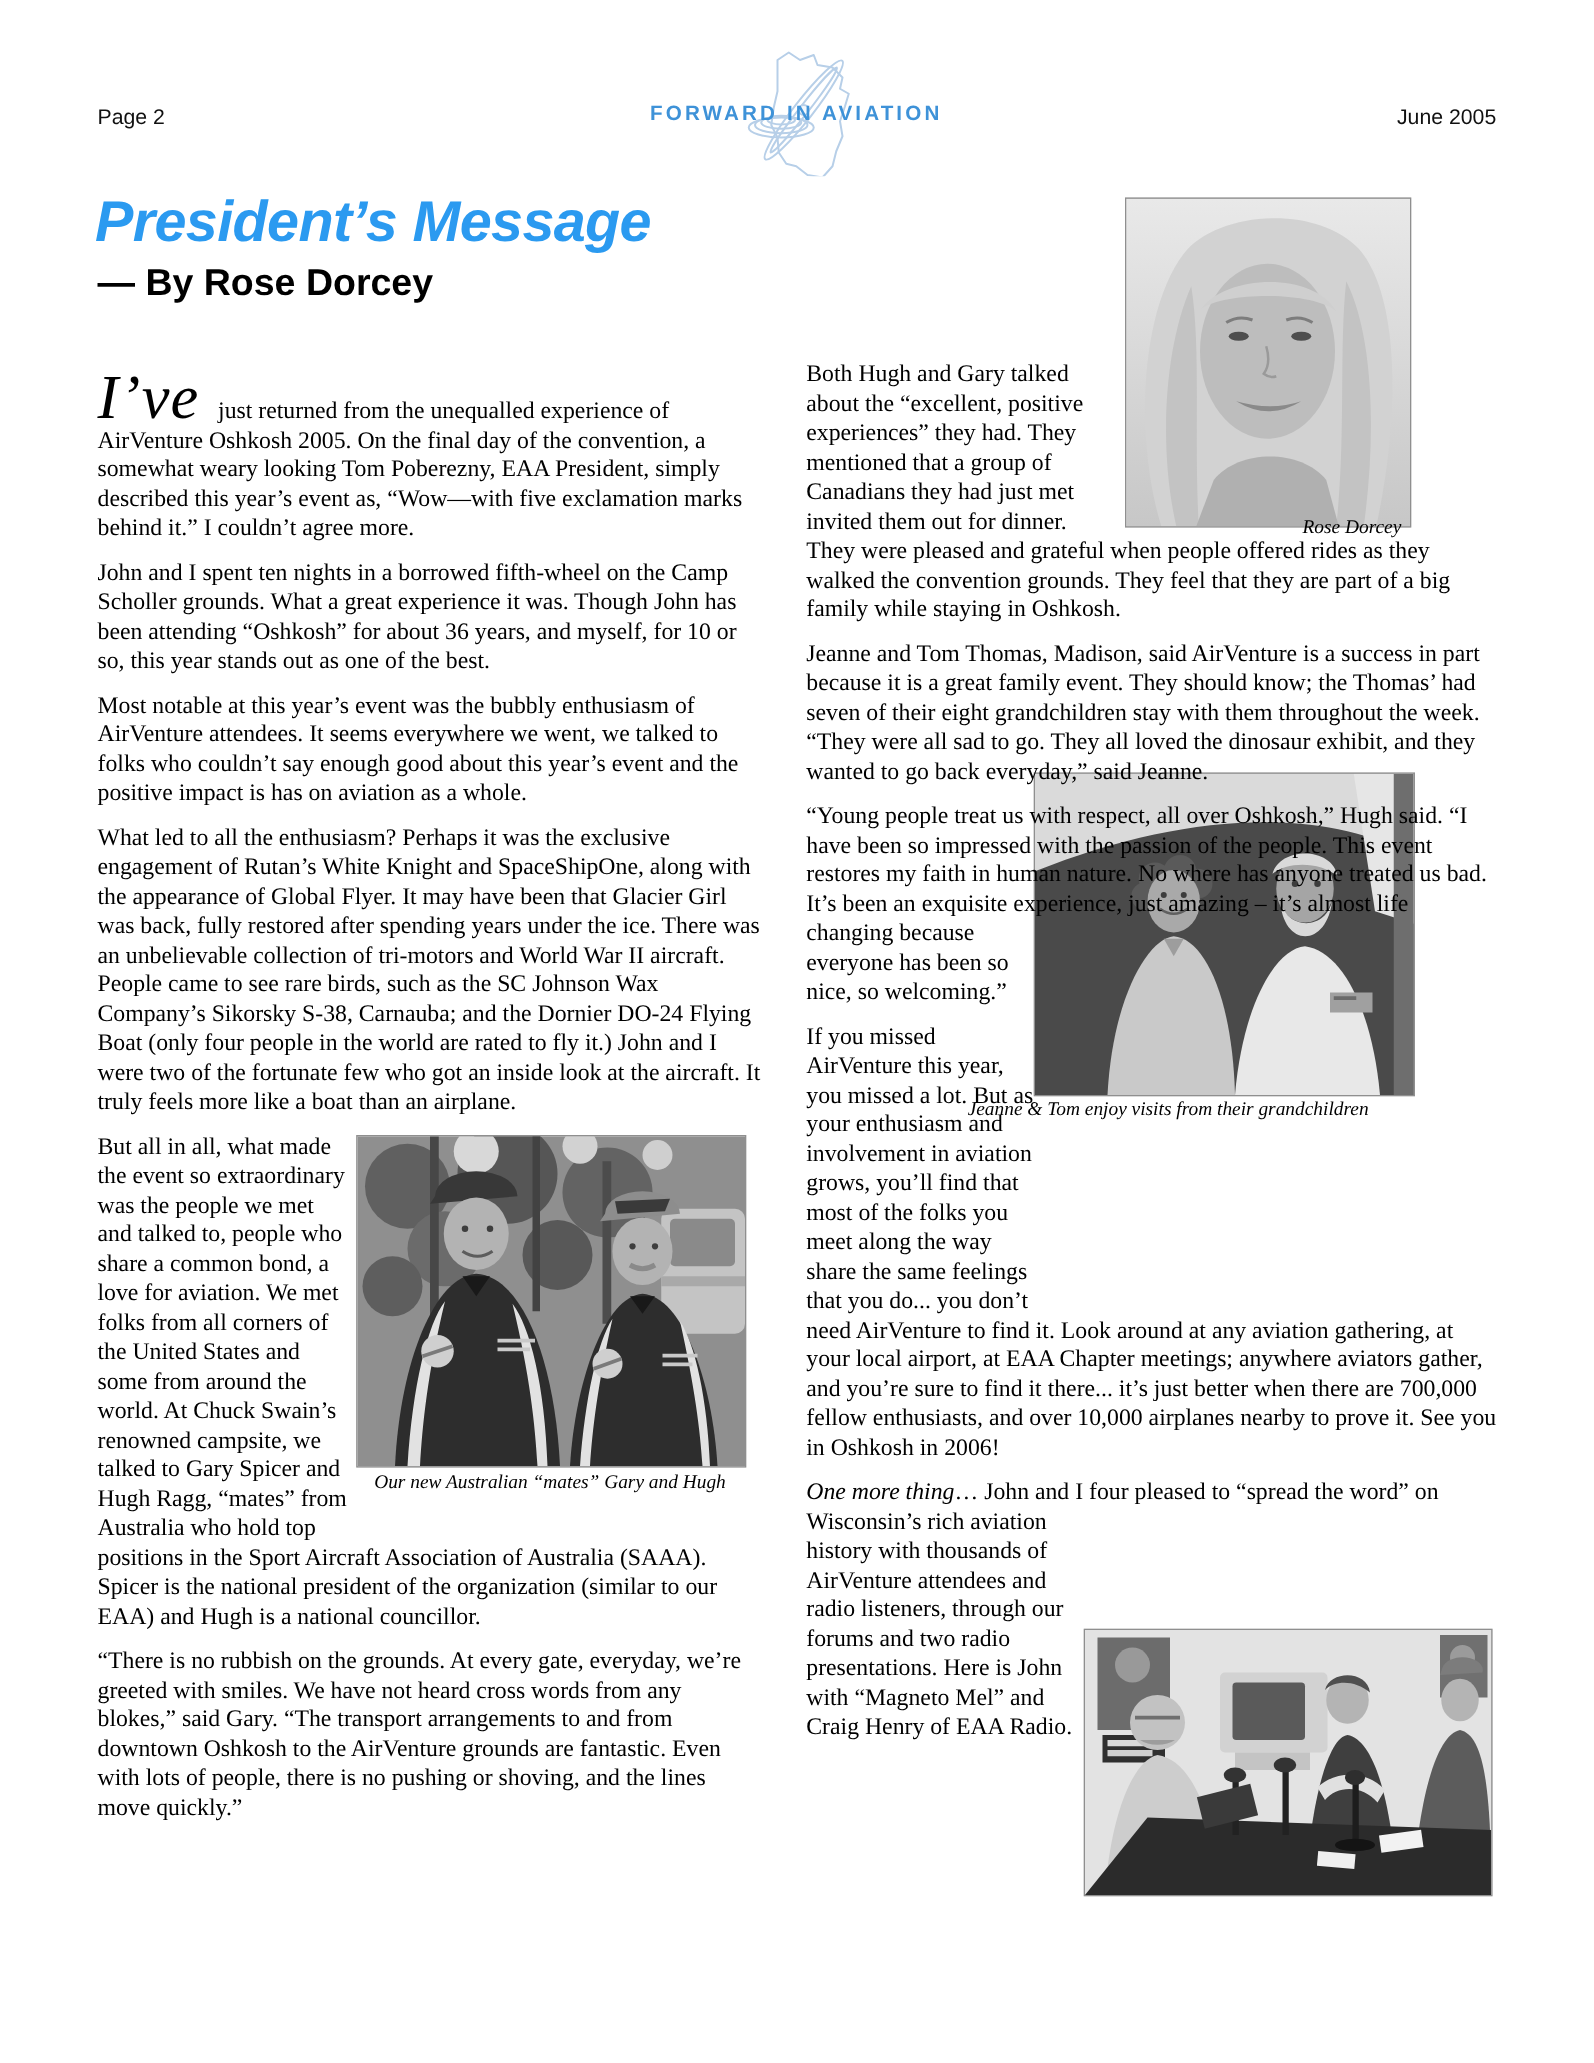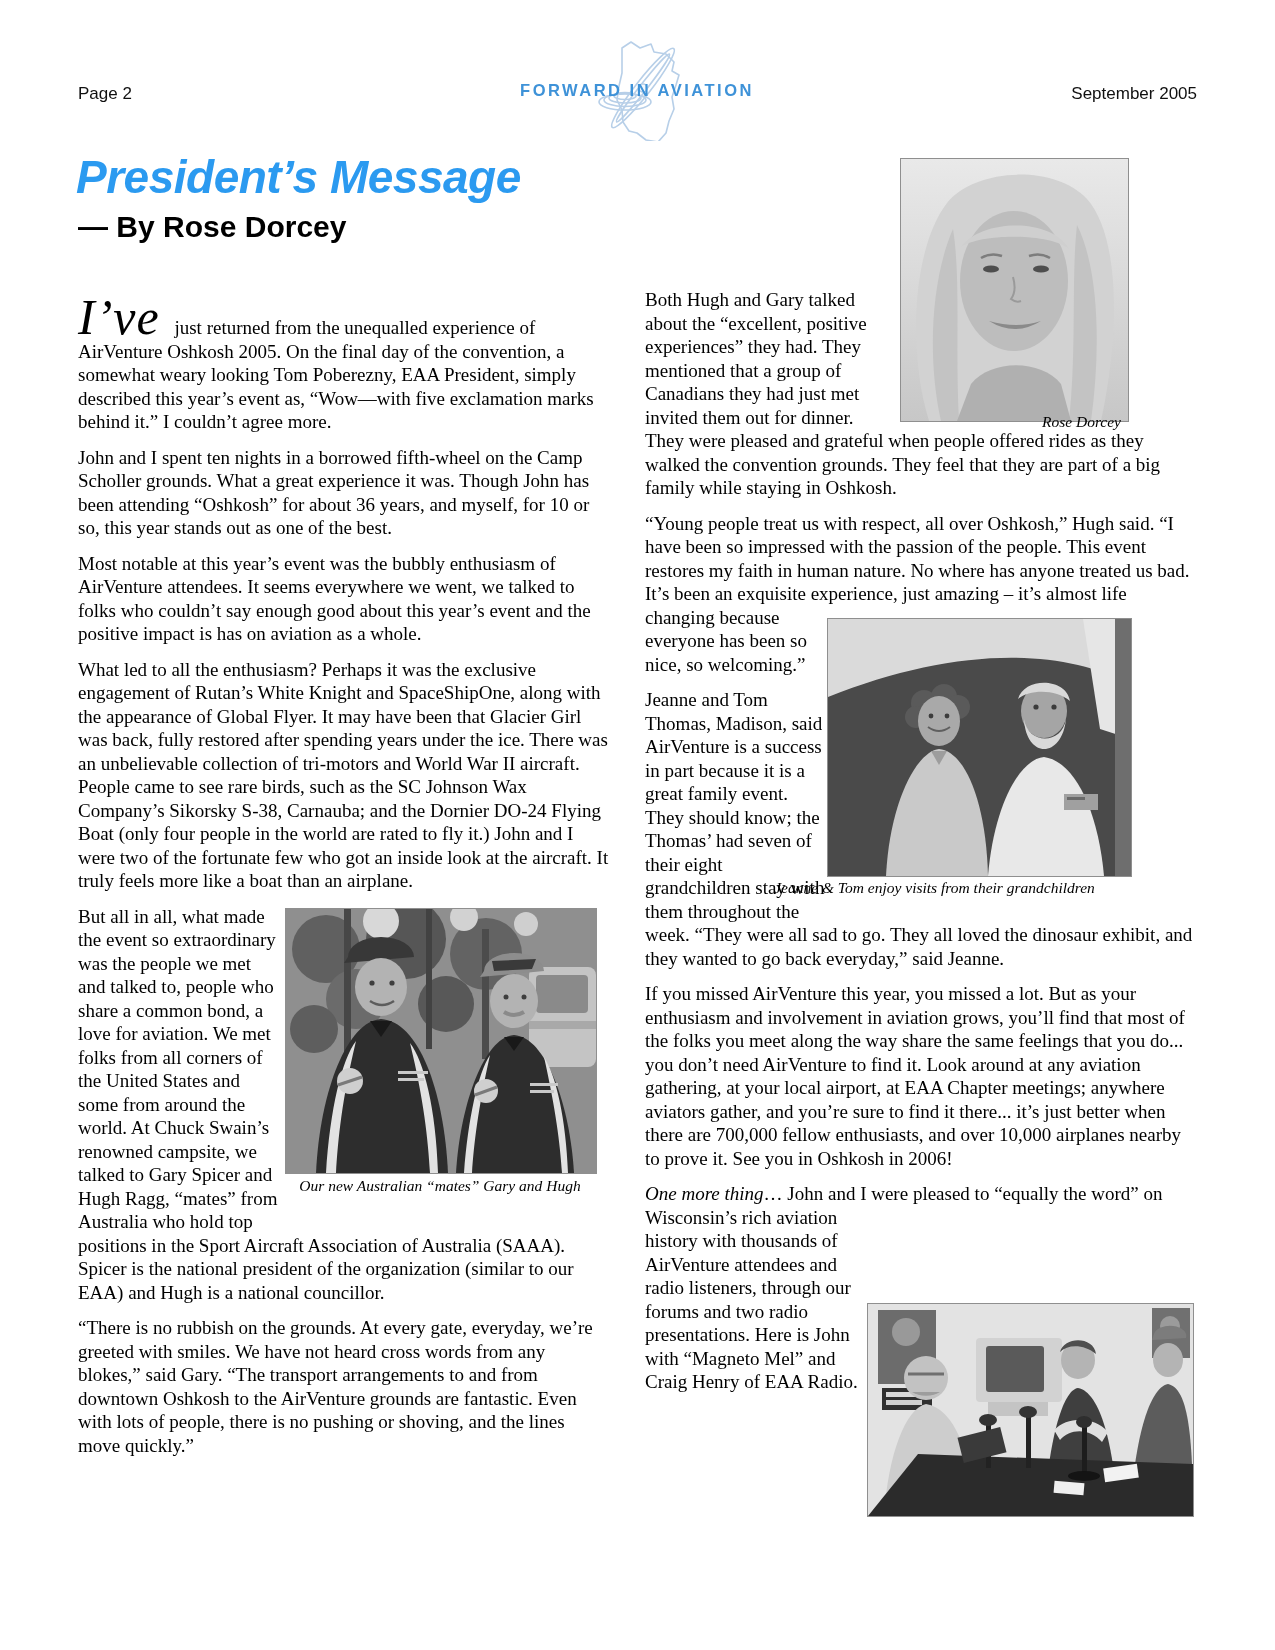--- a/index.html
+++ b/index.html
@@ -35,21 +35,21 @@
   #rose-caption{left:900px;top:413px;width:221px;text-align:right;}
   #jeanne-caption{left:756px;top:879px;width:357px;text-align:center;}
   #gary-caption{left:285px;top:1177px;width:310px;text-align:center;}
 </style>
 </head>
 <body>
 
 <div class="page">
 
   <div class="hdr" id="hdr-page">Page 2</div>
-  <div class="hdr" id="hdr-date">September 2005</div>
+  <div class="hdr" id="hdr-date">June 2005</div>
 
   <div class="logo">
     <svg viewBox="0 0 265 105">
       <g stroke="#b7cfe8" fill="none" stroke-width="1.6" stroke-linejoin="round">
         <path d="M117,12 l9,-6 9,6 11,-4 3,8 12,2 8,8 -2,9 7,4 -3,10 -4,12 2,12 -5,12 -3,12 -8,9 -12,-2 -9,-7 -8,-2 -6,-9 -1,-12 -5,-10 2,-14 3,-13 z"></path>
         <ellipse cx="138" cy="52" rx="50" ry="7.5" transform="rotate(-52 138 52)"></ellipse>
         <ellipse cx="138" cy="52" rx="43" ry="3.5" transform="rotate(-52 138 52)"></ellipse>
         <ellipse cx="120" cy="66" rx="26" ry="8"></ellipse>
         <ellipse cx="120" cy="64" rx="21" ry="6.5"></ellipse>
         <ellipse cx="120" cy="62" rx="16" ry="5"></ellipse>
@@ -211,21 +211,21 @@
     <p>John and I spent ten nights in a borrowed fifth-wheel on the Camp Scholler grounds. What a great experience it was. Though John has been attending “Oshkosh” for about 36 years, and myself, for 10 or so, this year stands out as one of the best.</p>
     <p>Most notable at this year’s event was the bubbly enthusiasm of AirVenture attendees. It seems everywhere we went, we talked to folks who couldn’t say enough good about this year’s event and the positive impact is has on aviation as a whole.</p>
     <p>What led to all the enthusiasm? Perhaps it was the exclusive engagement of Rutan’s White Knight and SpaceShipOne, along with the appearance of Global Flyer. It may have been that Glacier Girl was back, fully restored after spending years under the ice. There was an unbelievable collection of tri-motors and World War II aircraft. People came to see rare birds, such as the SC Johnson Wax Company’s Sikorsky S-38, Carnauba; and the Dornier DO-24 Flying Boat (only four people in the world are rated to fly it.) John and I were two of the fortunate few who got an inside look at the aircraft. It truly feels more like a boat than an airplane.</p>
     <p><span class="spacer sp-gary"></span><span>But all in all, what made the event so extraordinary was the people we met and talked to, people who share a common bond, a love for aviation. We met folks from all corners of the United States and some from around the world. At Chuck Swain’s renowned campsite, we talked to Gary Spicer and Hugh Ragg, “mates” from Australia who hold top positions in the Sport Aircraft Association of Australia (SAAA). Spicer is the national president of the organization (similar to our EAA) and Hugh is a national councillor.</span></p>
     <p>“There is no rubbish on the grounds. At every gate, everyday, we’re greeted with smiles. We have not heard cross words from any blokes,” said Gary. “The transport arrangements to and from downtown Oshkosh to the AirVenture grounds are fantastic. Even with lots of people, there is no pushing or shoving, and the lines move quickly.”</p>
   </div>
 
   <div class="col" id="right-col">
     <span class="spacer sp-rose"></span>
     <p class="first">Both Hugh and Gary talked about the “excellent, positive experiences” they had. They mentioned that a group of Canadians they had just met invited them out for dinner. They were pleased and grateful when people offered rides as they walked the convention grounds. They feel that they are part of a big family while staying in Oshkosh.</p>
+    <p>Jeanne and Tom Thomas, Madison, said AirVenture is a success in part because it is a great family event. They should know; the Thomas’ had seven of their eight grandchildren stay with them throughout the week. “They were all sad to go. They all loved the dinosaur exhibit, and they wanted to go back everyday,” said Jeanne.</p>
     <p><span>“Young people treat us with respect, all over Oshkosh,” Hugh said. “I have been so impressed with the passion of the people. This event restores my faith in human nature. No where has anyone treated us bad. It’s been an exquisite experience, just</span><span class="spacer sp-jeanne"></span>
       <span>amazing – it’s almost life changing because everyone has been so nice, so welcoming.”</span></p>
-    <p>Jeanne and Tom Thomas, Madison, said AirVenture is a success in part because it is a great family event. They should know; the Thomas’ had seven of their eight grandchildren stay with them throughout the week. “They were all sad to go. They all loved the dinosaur exhibit, and they wanted to go back everyday,” said Jeanne.</p>
     <p>If you missed AirVenture this year, you missed a lot. But as your enthusiasm and involvement in aviation grows, you’ll find that most of the folks you meet along the way share the same feelings that you do... you don’t need AirVenture to find it. Look around at any aviation gathering, at your local airport, at EAA Chapter meetings; anywhere aviators gather, and you’re sure to find it there... it’s just better when there are 700,000 fellow enthusiasts, and over 10,000 airplanes nearby to prove it. See you in Oshkosh in 2006!</p>
-    <p><em>One more thing</em><span>… John and I were pleased to “equally the</span><span class="spacer sp-radio"></span>
+    <p><em>One more thing</em><span>… John and I four pleased to “spread the</span><span class="spacer sp-radio"></span>
       <span>word” on Wisconsin’s rich aviation history with thousands of AirVenture attendees and radio listeners, through our forums and two radio presentations. Here is John with “Magneto Mel” and Craig Henry of EAA Radio.</span></p>
   </div>
 
 </div>
 
 </body></html>

